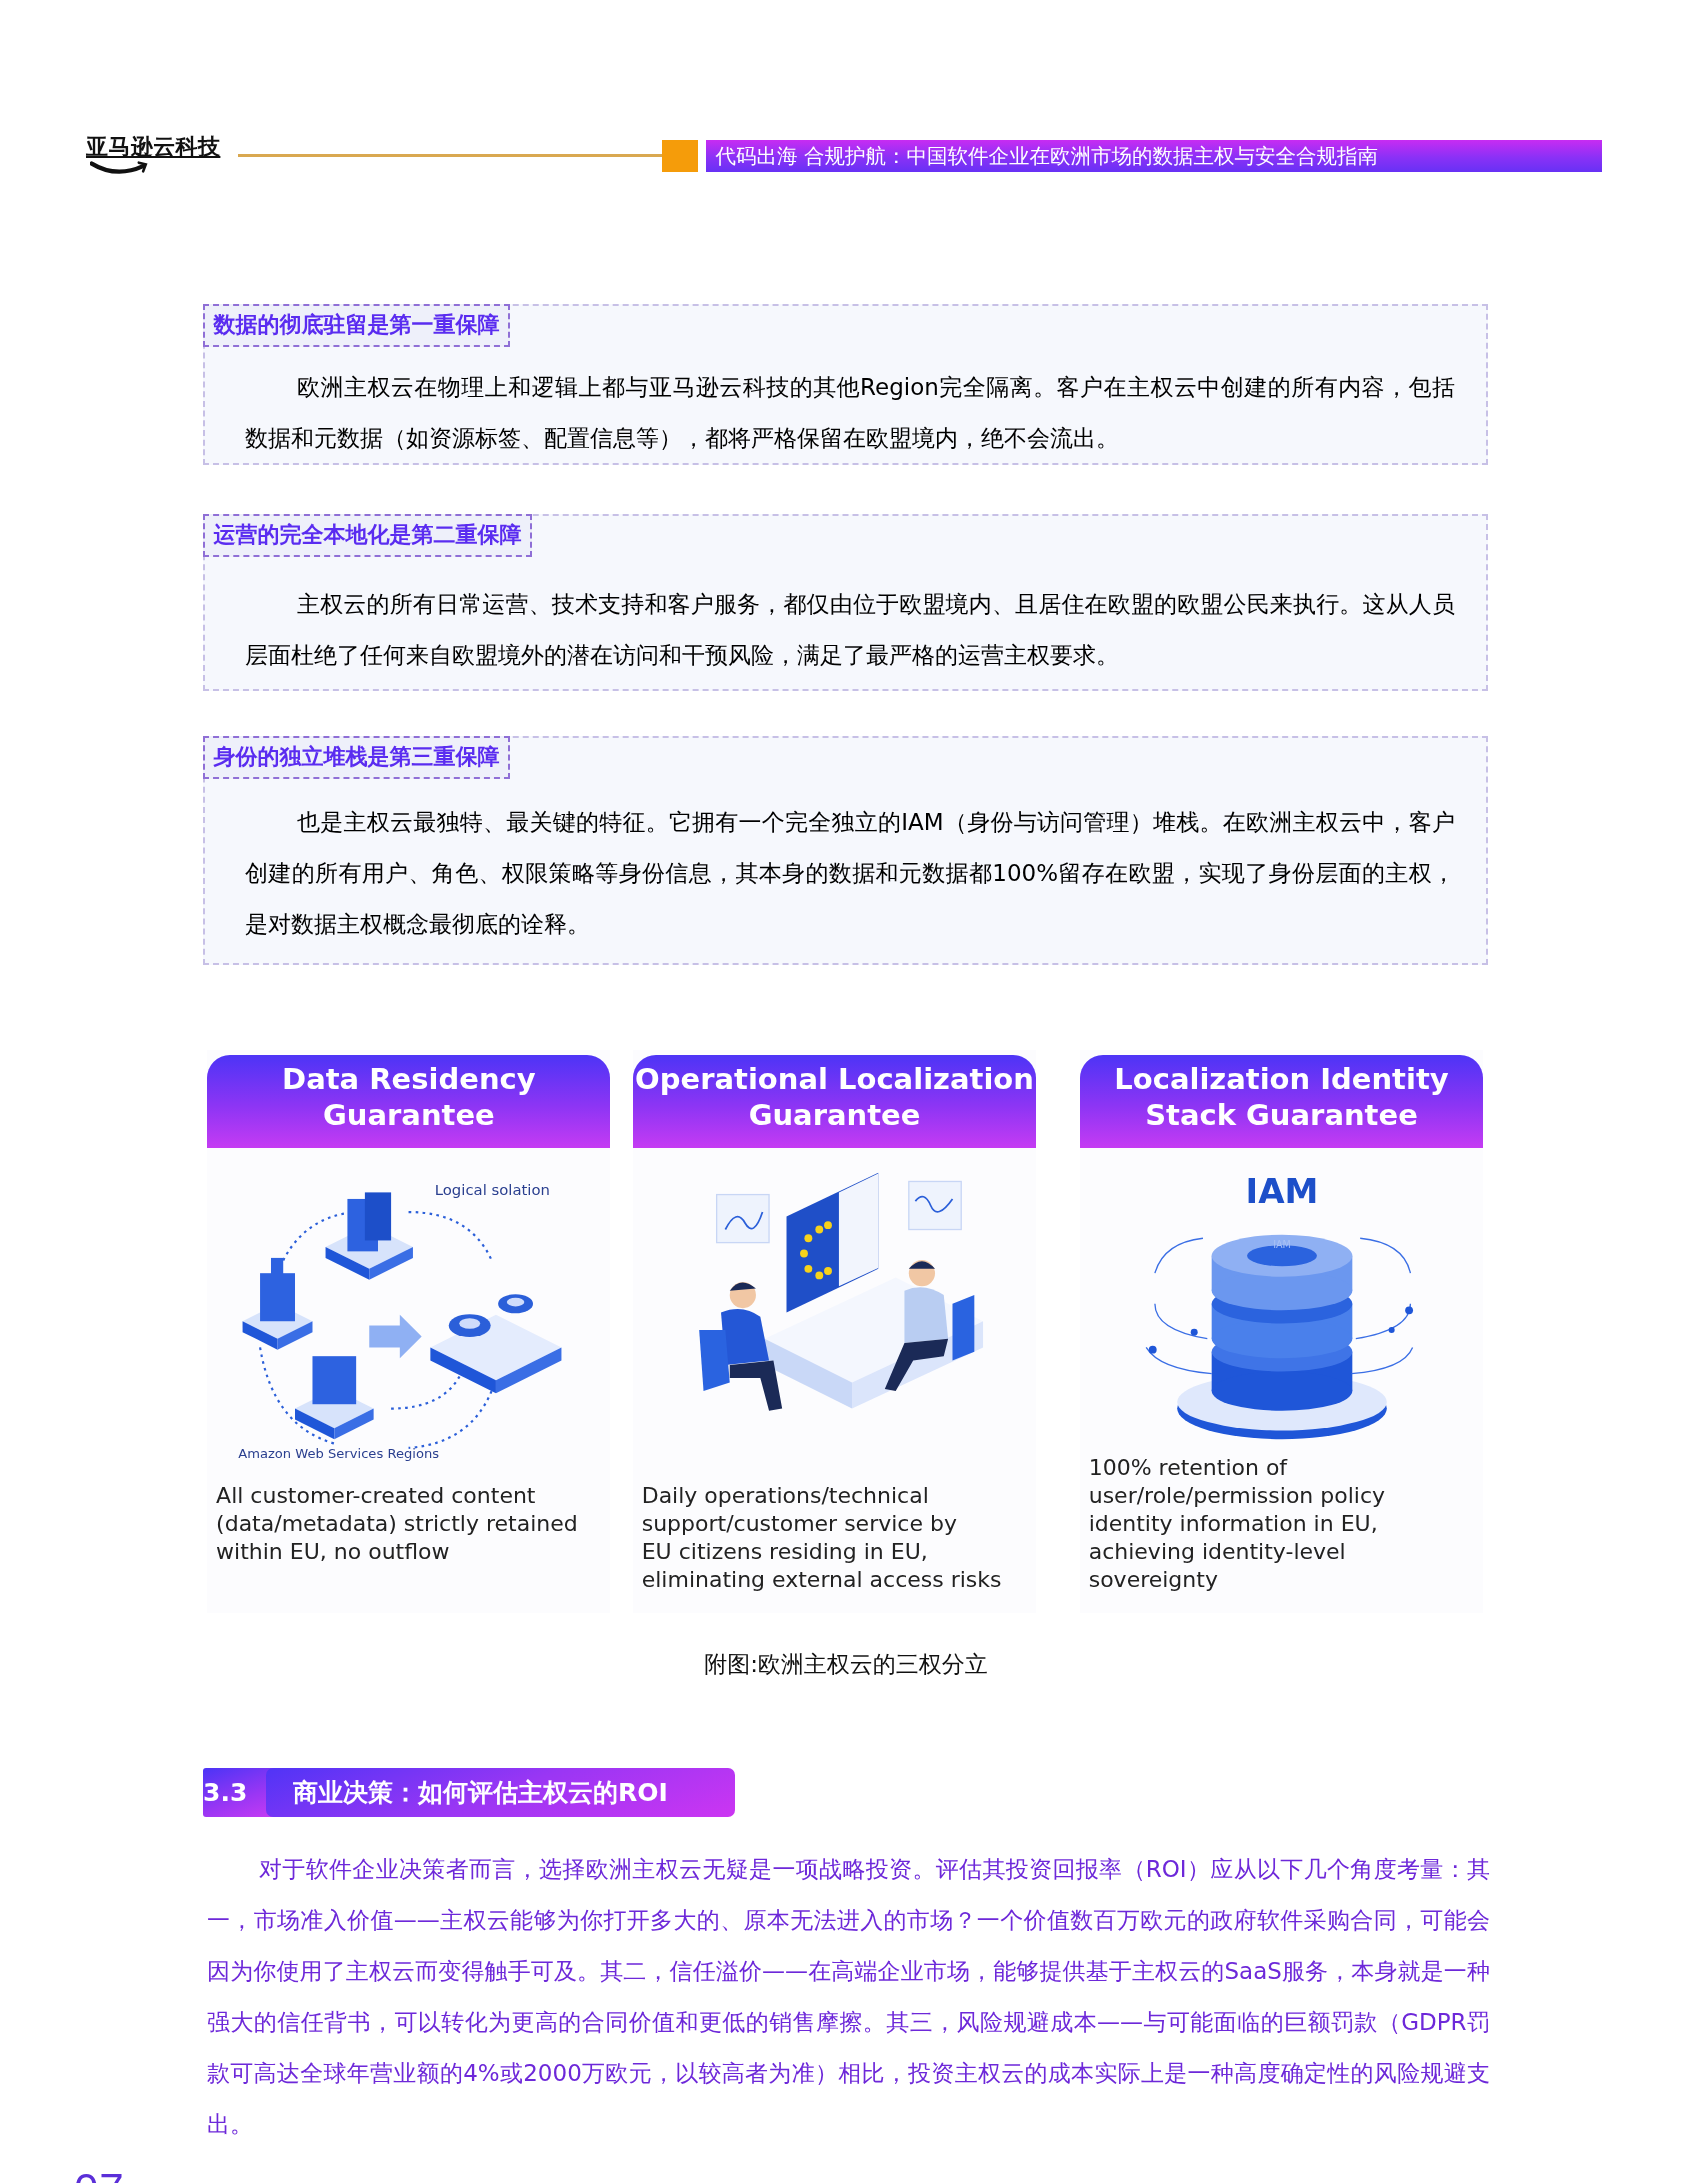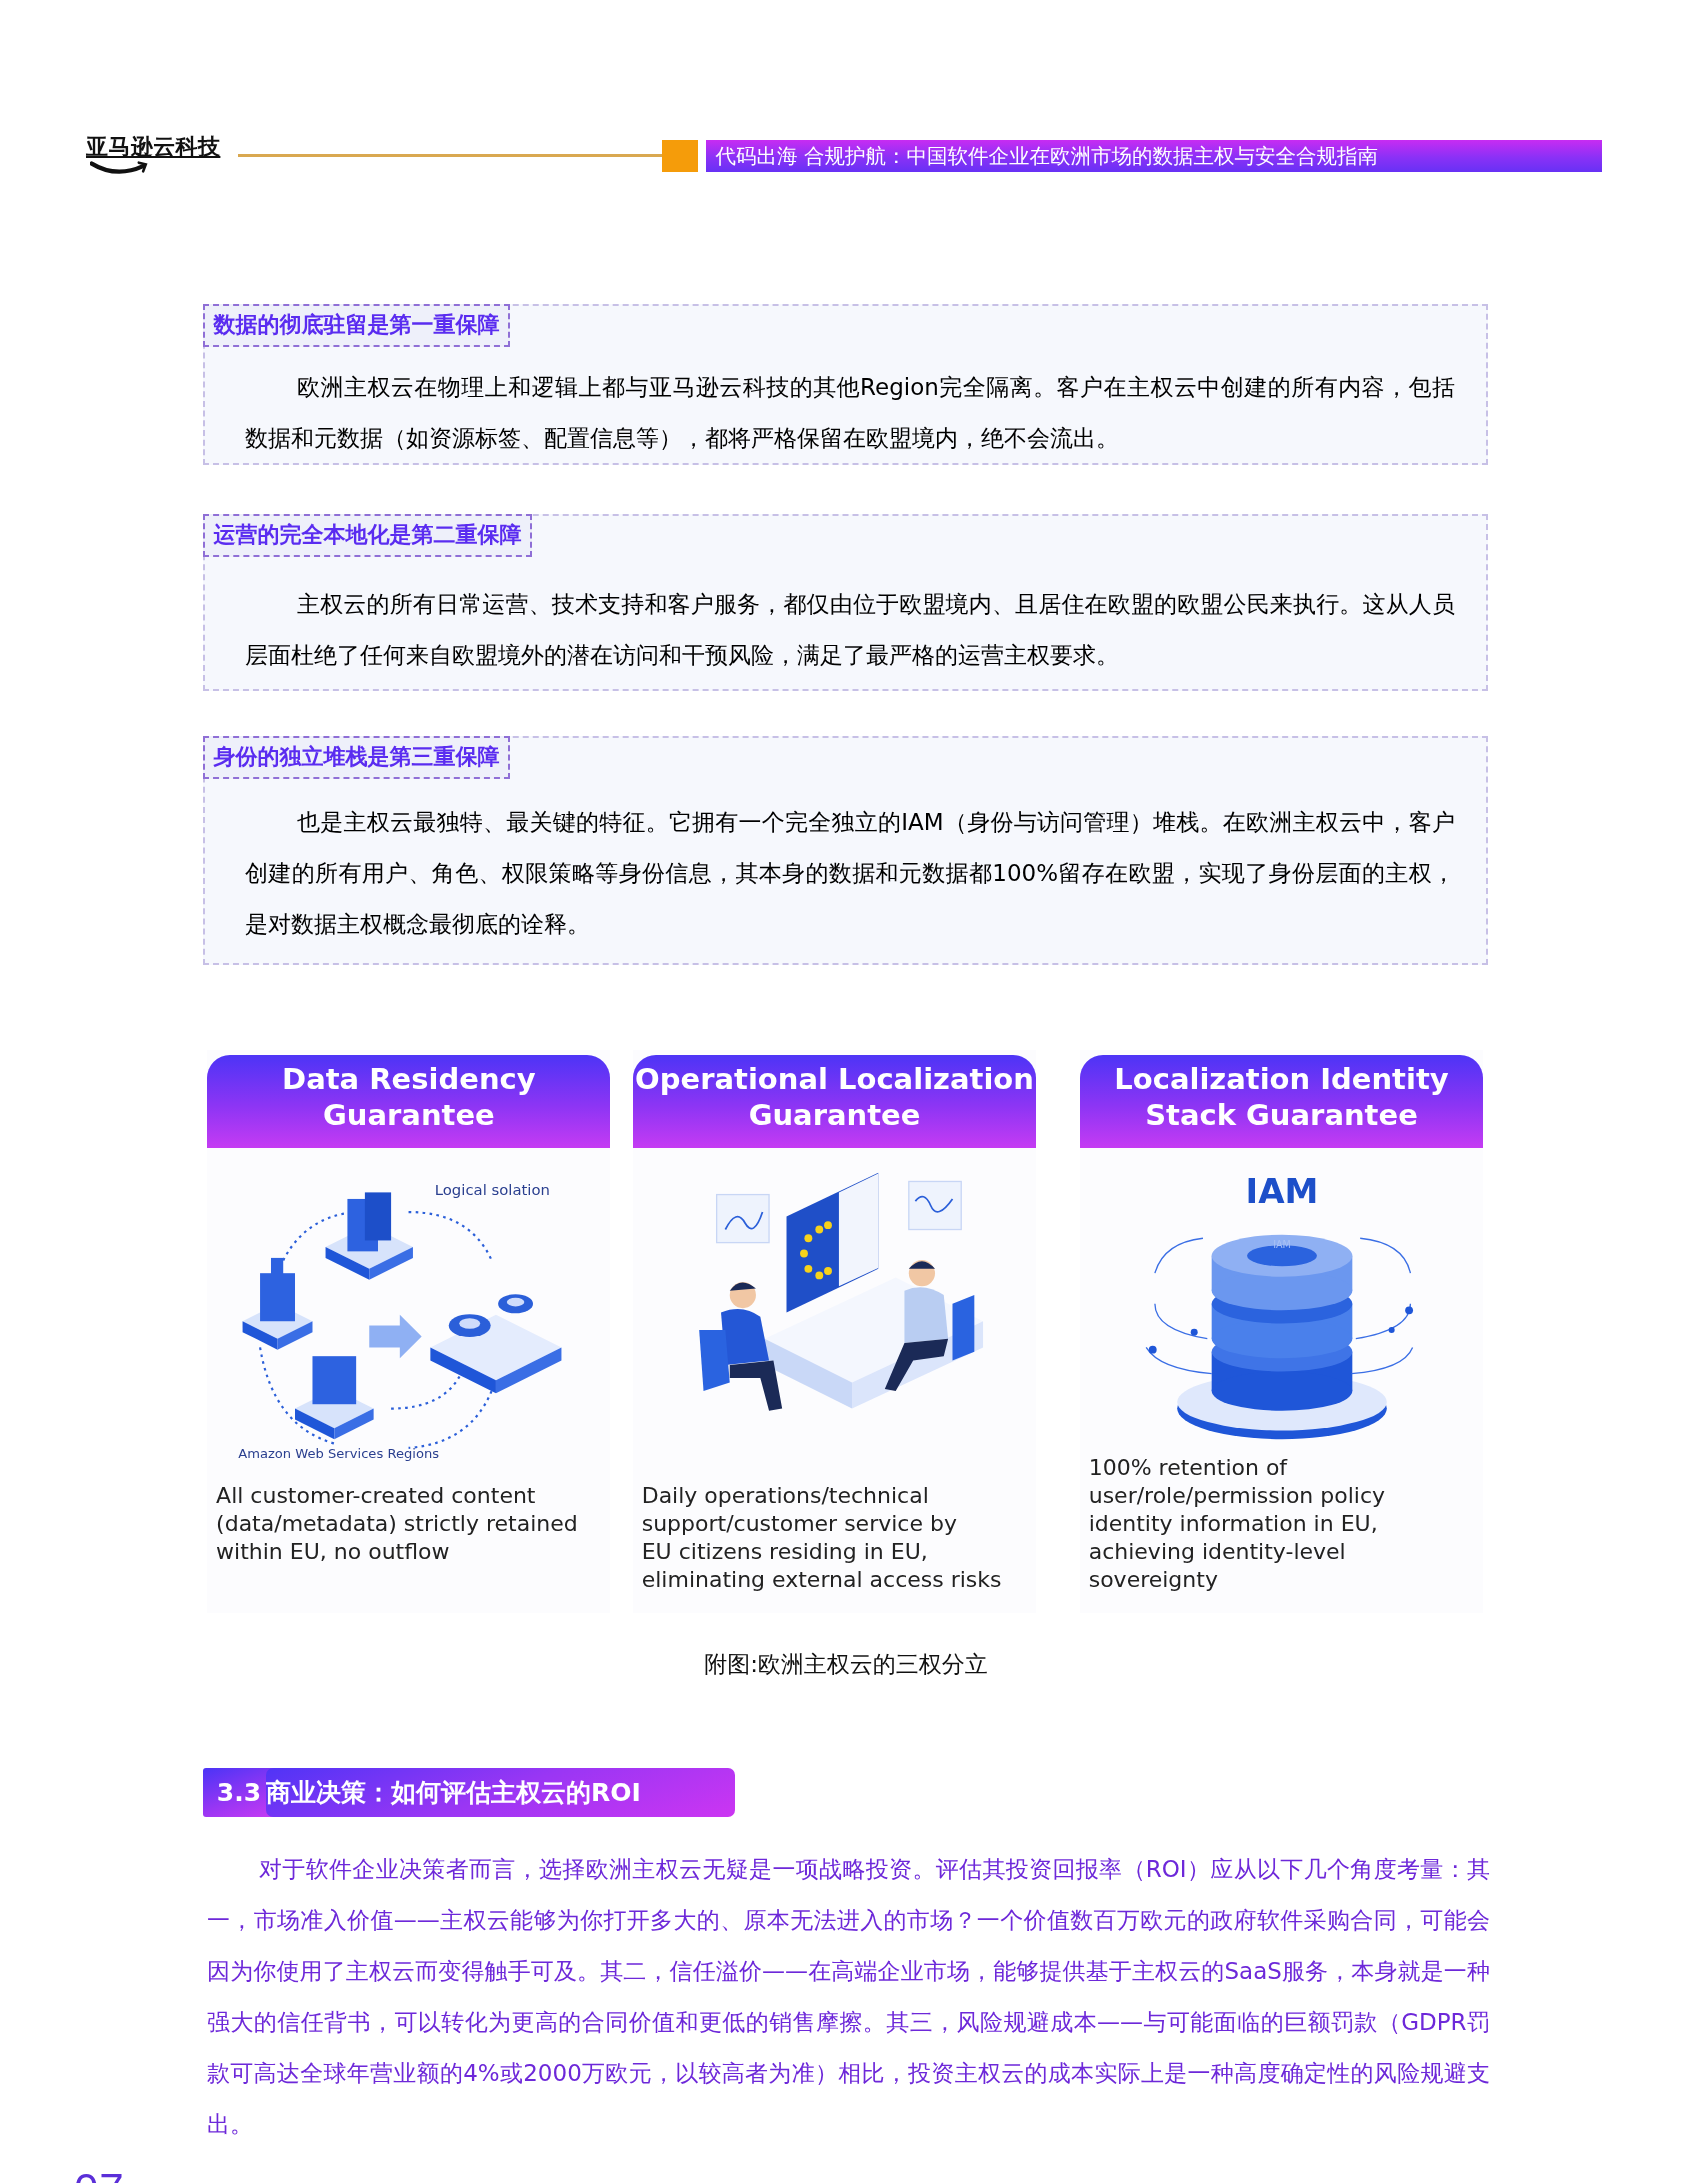--- a/index.html
+++ b/index.html
@@ -35,24 +35,24 @@
   .card-art { position: absolute; left: 17.5px; right: 17.5px; top: 114px; height: 297px; }
   .card-caption { position: absolute; left: 8.7px; right: 8.7px; font-size: 22px; line-height: 28px;
     color: #222; }
 
   .fig-caption { position: absolute; left: 0; width: 1692px; top: 1649px; text-align: center;
     font-size: 23px; line-height: 31px; color: #111; }
 
   
   .sec-num { position: absolute; left: 203px; top: 1768px; width: 72px; height: 49px; border-radius: 3px;
     background: linear-gradient(160deg, #4a34f6 0%, #9a36f4 60%, #c73bf3 100%);
-    color: #fff; font-weight: bold; font-size: 25px; line-height: 49px; text-align: center; }
+    color: #fff; font-weight: bold; font-size: 25px; line-height: 49px; }
   .sec-title { position: absolute; left: 266px; top: 1768px; width: 469px; height: 49px; border-radius: 7px;
     background: linear-gradient(160deg, #5034f6 0%, #9a36f4 50%, #cc35f2 100%);
-    color: #fff; font-weight: bold; font-size: 25px; line-height: 49px; white-space: nowrap; }
+    color: #fff; font-weight: bold; font-size: 25px; line-height: 49px; padding-left: 27px; white-space: nowrap; }
 
   .body-para { position: absolute; left: 207px; width: 1283px; top: 1844px; font-size: 23px; line-height: 51px;
     text-indent: 52px; text-align: justify; color: #6d28d9; }
 
   
   .page-num { position: absolute; left: 74px; top: 2168px; font-family: "Liberation Sans", sans-serif;
     font-size: 44px; line-height: 44px; color: #5b2fd8; font-weight: normal; letter-spacing: 0.9px; }
 </style>
 </head>
 <body>

